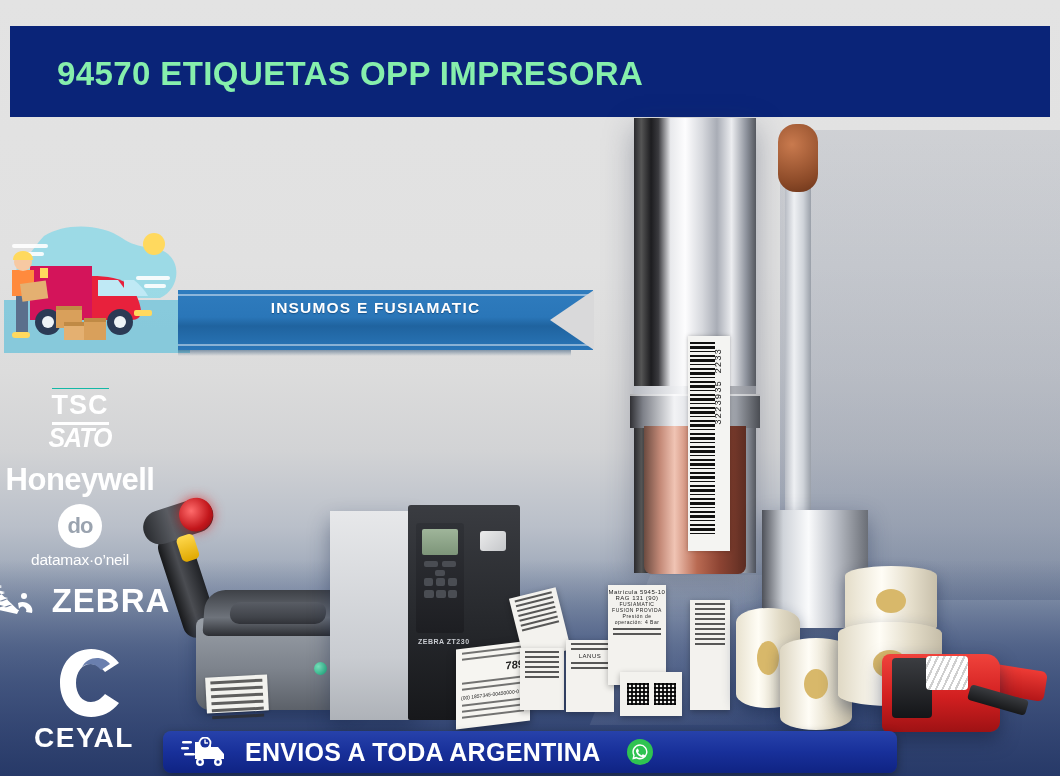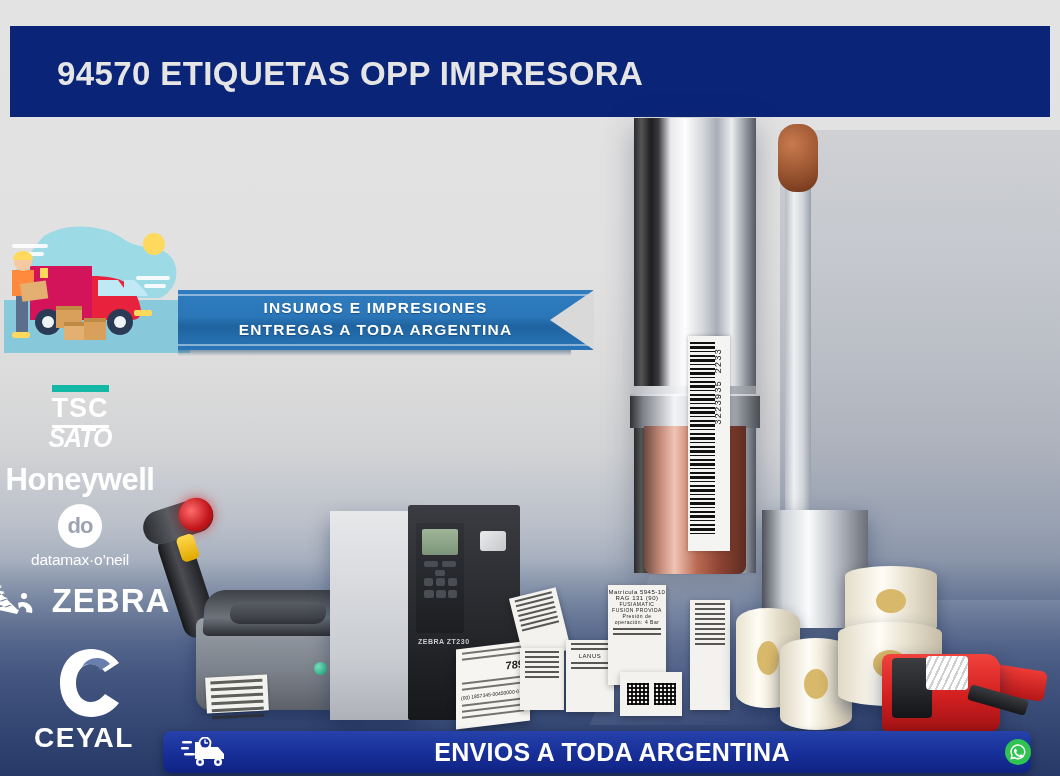--- a/index.html
+++ b/index.html
@@ -18,21 +18,21 @@
       background:linear-gradient(180deg,rgba(70,90,130,.0) 0%,rgba(46,66,112,.55) 40%,rgba(30,48,96,.85) 100%);}
   .floor-sheen{position:absolute;left:620px;top:575px;width:440px;height:150px;
       background:linear-gradient(115deg,rgba(255,255,255,.10),rgba(255,255,255,0) 55%);
       transform:skewX(-22deg);}
   .wall-shadow{position:absolute;left:780px;top:130px;width:280px;height:470px;
       background:linear-gradient(180deg,rgba(120,130,150,.18),rgba(90,105,135,.40));}
 
   
   .header{position:absolute;left:10px;top:26px;width:1040px;height:91px;
       background:#0a2478;display:flex;align-items:center;}
-  .header h1{margin:4px 0 0 47px;color:#e5e5e5;font-size:33px;font-weight:700;
+  .header h1{margin:4px 0 0 47px;color:#86efac;font-size:33px;font-weight:700;
       letter-spacing:.4px;line-height:1;white-space:nowrap;}
 
   
   .truckart{position:absolute;left:4px;top:218px;width:186px;height:135px;overflow:hidden;}
 
   
   .ribbon{position:absolute;left:178px;top:290px;width:415px;height:60px;}
   .ribbon-body{position:absolute;inset:0;
       background:linear-gradient(180deg,#2f7cbe 0%,#2a76b8 45%,#1f639f 60%,#2a76b8 100%);
       clip-path:polygon(0 0,100% 0,100% 100%,0 100%,0 100%,0 0);
@@ -44,21 +44,21 @@
   .ribbon-shadow{position:absolute;left:0;right:22px;top:60px;height:6px;
       background:linear-gradient(180deg,rgba(20,60,100,.45),rgba(20,60,100,0));}
   .ribbon-txt{position:absolute;left:32px;right:52px;top:7px;color:#fff;text-align:center;
       font-size:15.5px;font-weight:700;letter-spacing:1.2px;line-height:22px;
       text-shadow:0 1px 1px rgba(0,40,80,.45);}
 
   
   .brands{position:absolute;left:0;top:372px;width:160px;}
   .brand{display:flex;align-items:center;justify-content:center;color:#fff;}
   .b-tsc{height:44px;font-size:27px;font-weight:700;letter-spacing:1px;}
-  .b-tsc span{border-top:7px solid #14b8a6;border-bottom:3px solid #fff;padding:1px 0;margin-top:24px;}
+  .b-tsc span{border-top:1px solid #14b8a6;border-bottom:3px solid #fff;padding:1px 0;margin-top:24px;}
   .b-sato{height:42px;font-size:25px;font-weight:800;letter-spacing:-1px;
       font-style:italic;transform:scaleY(1.12);}
   .b-honey{height:44px;font-size:31px;font-weight:700;letter-spacing:-.5px;}
   .b-dmo{height:68px;flex-direction:column;gap:3px;}
   .dmo-mark{width:44px;height:44px;border-radius:50%;background:#fff;color:#9aa3af;
       display:flex;align-items:center;justify-content:center;font-size:22px;font-weight:700;
       letter-spacing:-1px;}
   .dmo-txt{font-size:15.5px;letter-spacing:-.2px;}
   .b-zebra{height:62px;gap:16px;text-align:center;}
   .zebra-mark{width:46px;height:40px;}
@@ -166,23 +166,23 @@
   .gun-handle{position:absolute;left:96px;top:30px;width:78px;height:30px;border-radius:6px;
       background:linear-gradient(180deg,#ee3b35,#b41618);transform:rotate(9deg);}
   .gun-trigger{position:absolute;left:96px;top:56px;width:60px;height:16px;border-radius:4px;
       background:linear-gradient(180deg,#3a3c40,#17181a);transform:rotate(16deg);}
   .gun-mech{position:absolute;left:20px;top:22px;width:40px;height:60px;border-radius:4px;
       background:linear-gradient(180deg,#3b3d41,#141518);}
   .gun-tape{position:absolute;left:54px;top:20px;width:42px;height:34px;border-radius:4px;
       background:repeating-linear-gradient(115deg,#fff 0 4px,#cfcfcf 4px 6px);}
 
   
-  .botbar{position:absolute;left:163px;top:731px;width:868px;height:42px;border-radius:8px;
+  .botbar{position:absolute;left:163px;top:731px;width:734px;height:42px;border-radius:8px;
       background:linear-gradient(180deg,#2742ab 0%,#18309a 50%,#0f2383 100%);
-      display:flex;align-items:center;box-shadow:0 3px 10px rgba(0,0,0,.35);justify-content:space-between;}
+      display:flex;align-items:center;box-shadow:0 3px 10px rgba(0,0,0,.35);}
   .bb-truck{width:48px;height:30px;margin-left:18px;flex:none;}
   .bb-txt{color:#fff;font-size:25px;font-weight:800;letter-spacing:.3px;margin-left:16px;white-space:nowrap;}
   .bb-wa{width:26px;height:26px;border-radius:50%;background:#2fc351;margin-left:26px;flex:none;
       display:flex;align-items:center;justify-content:center;}
   .bb-phone{color:#fff;font-size:25px;font-weight:800;margin-left:11px;letter-spacing:.3px;white-space:nowrap;}
 </style>
 </head>
 <body>
 
 <div class="stage">
@@ -236,22 +236,21 @@
     </svg>
   </div>
 
   <div class="ribbon">
     <div class="ribbon-body"></div>
     <div class="ribbon-line-top"></div>
     <div class="ribbon-line-bot"></div>
     <div class="ribbon-notch"></div>
     <div class="ribbon-shadow"></div>
     <div class="ribbon-txt">
-      <div>INSUMOS E IMPRESIONES</div>
-      <div>ENTREGAS A TODA ARGENTINA</div>
+      <div>INSUMOS E FUSIAMATIC</div>
     </div>
   </div>
 
   <div class="brands">
     <div class="brand b-tsc">
       <span>TSC</span>
     </div>
     <div class="brand b-sato">
       <span>SATO</span>
     </div>

